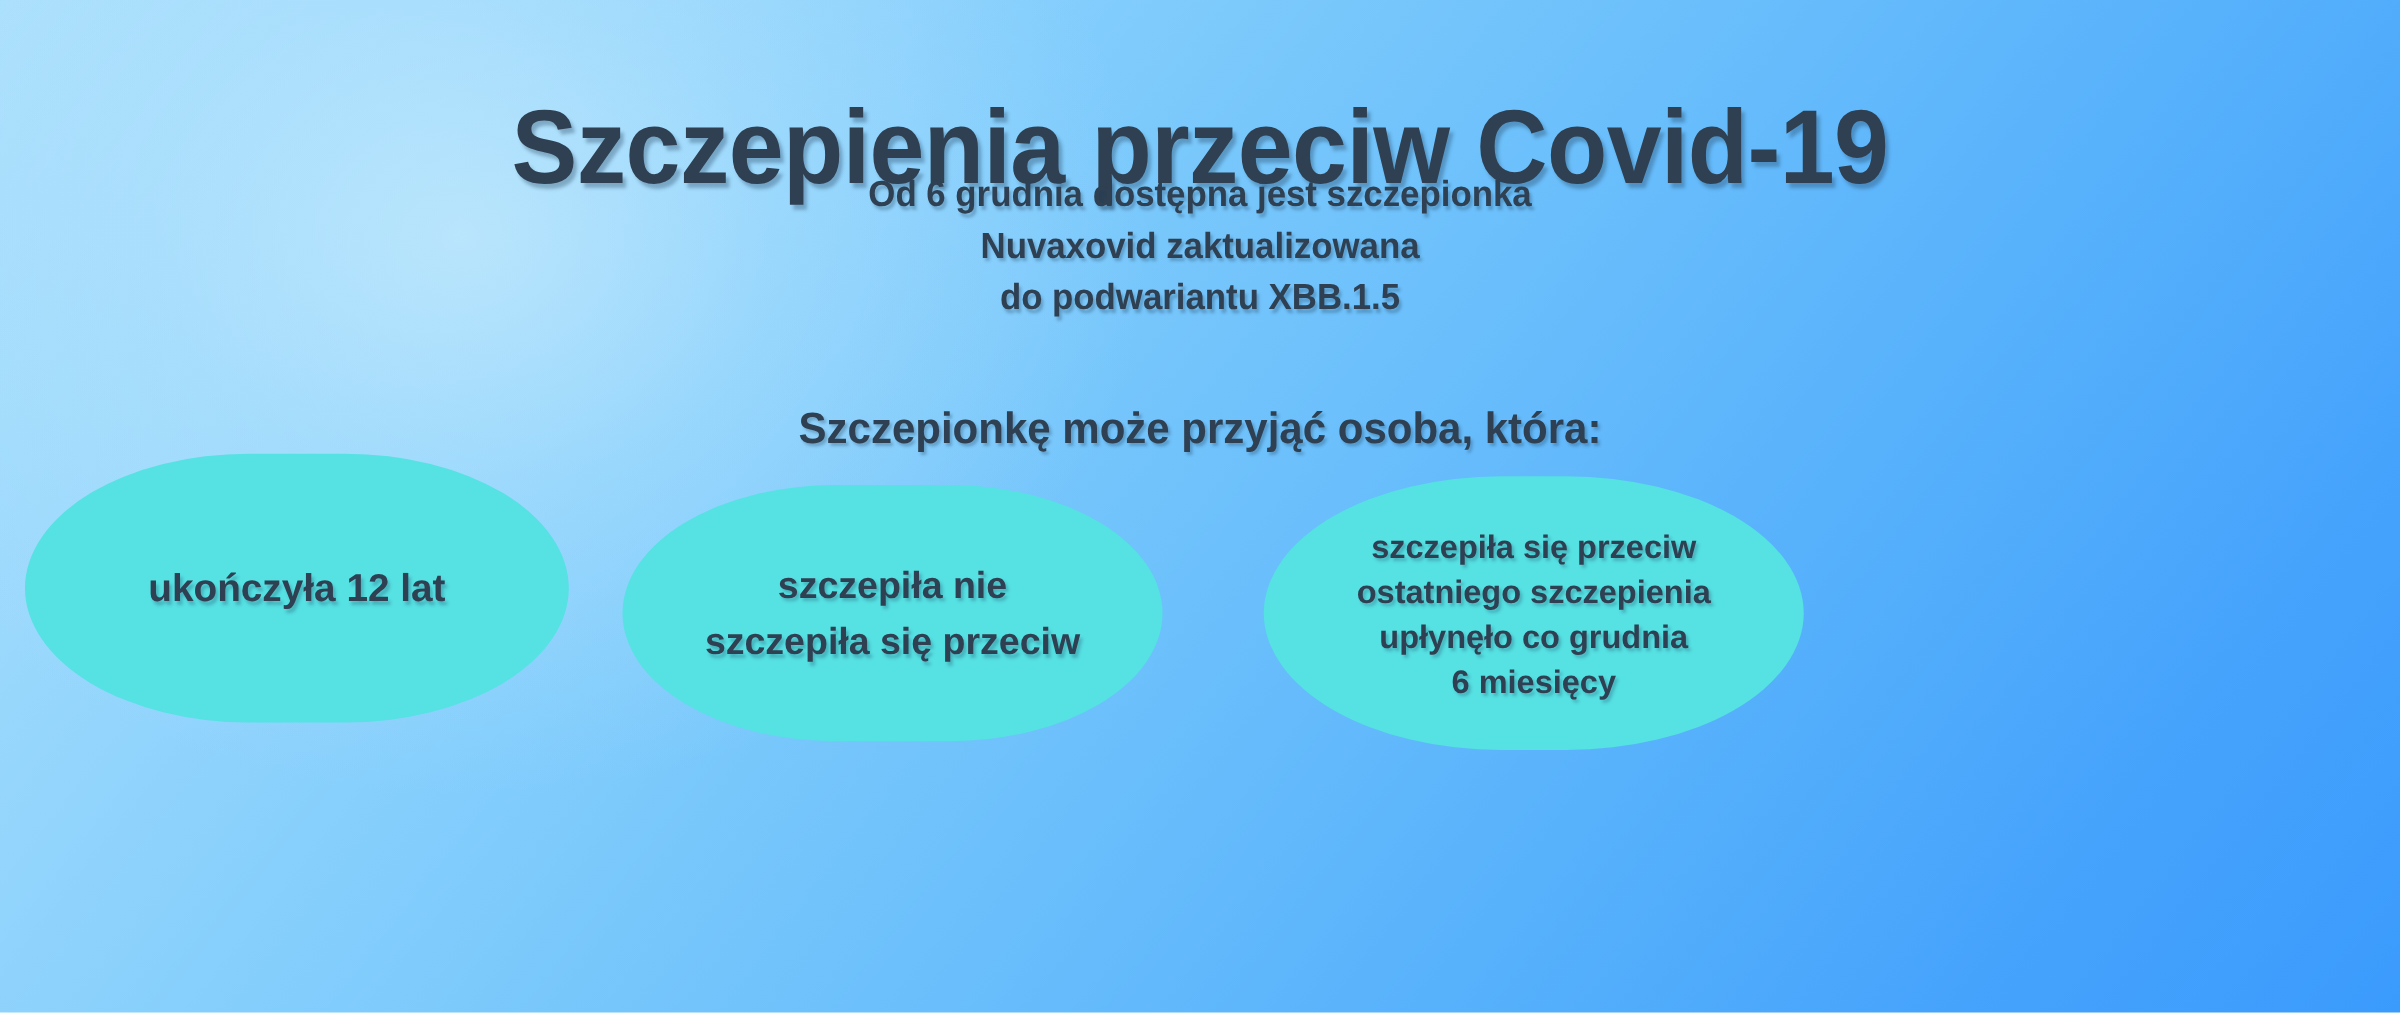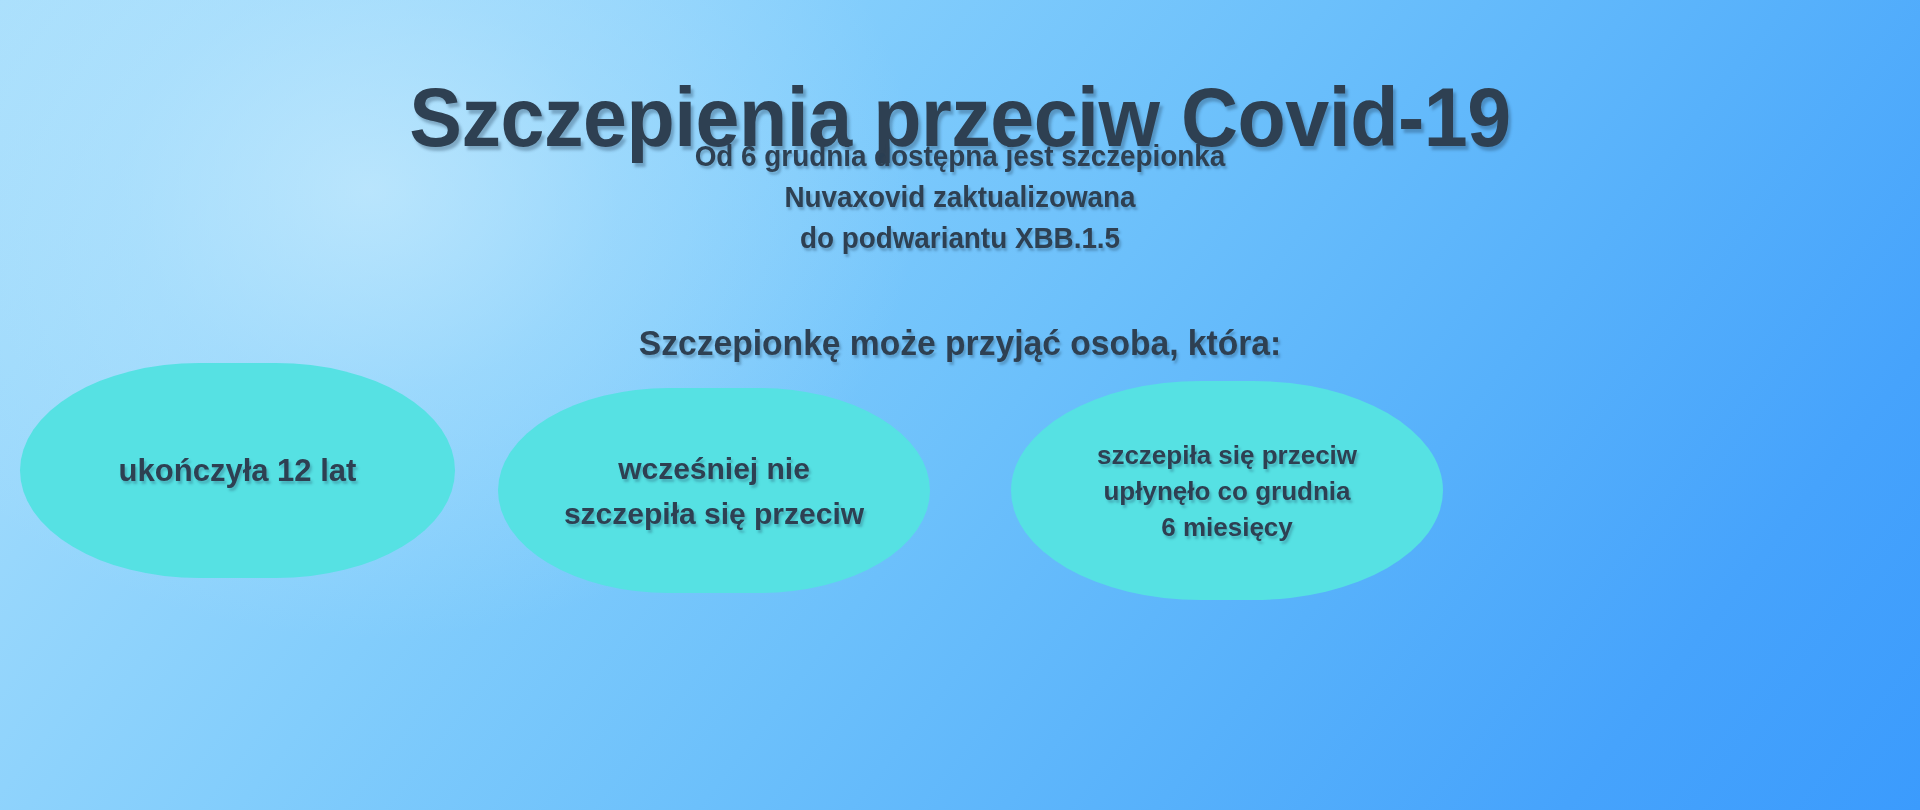--- a/index.html
+++ b/index.html
@@ -190,28 +190,29 @@
     <div class="cards">
 
       <div class="card card-1">
         <span class="card-text">
           <span class="line">ukończyła 12 lat</span>
         </span>
       </div>
 
       <div class="card card-2">
         <span class="card-text">
-          <span class="line">wcześniej nie</span>
+          <span class="line">szczepiła nie</span>
           <span class="line">szczepiła się przeciw</span>
         </span>
       </div>
 
       <div class="card card-3">
         <span class="card-text">
           <span class="line">szczepiła się przeciw</span>
+          <span class="line">ostatniego szczepienia</span>
           <span class="line">upłynęło co grudnia</span>
           <span class="line">6 miesięcy</span>
         </span>
       </div>
 
     </div>
   </div>
 </div>
 
 </body></html>

